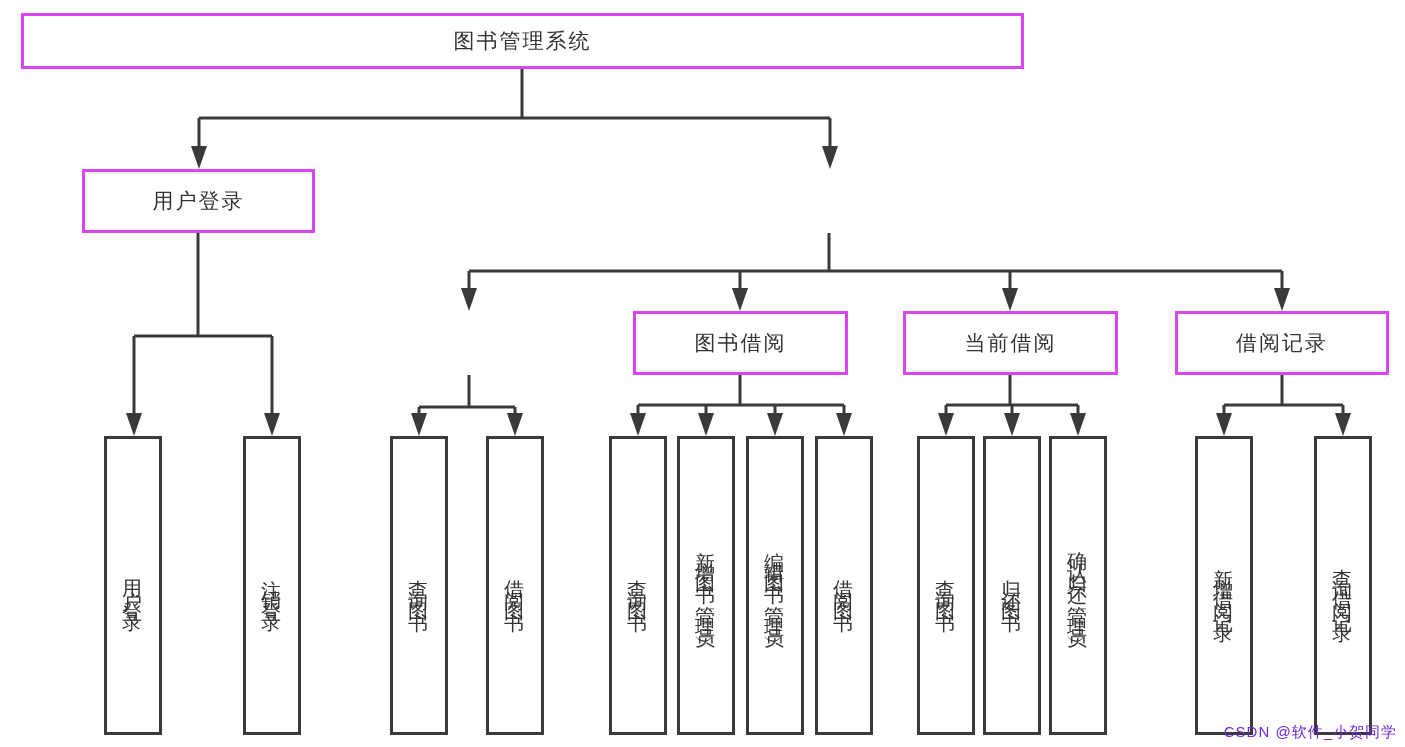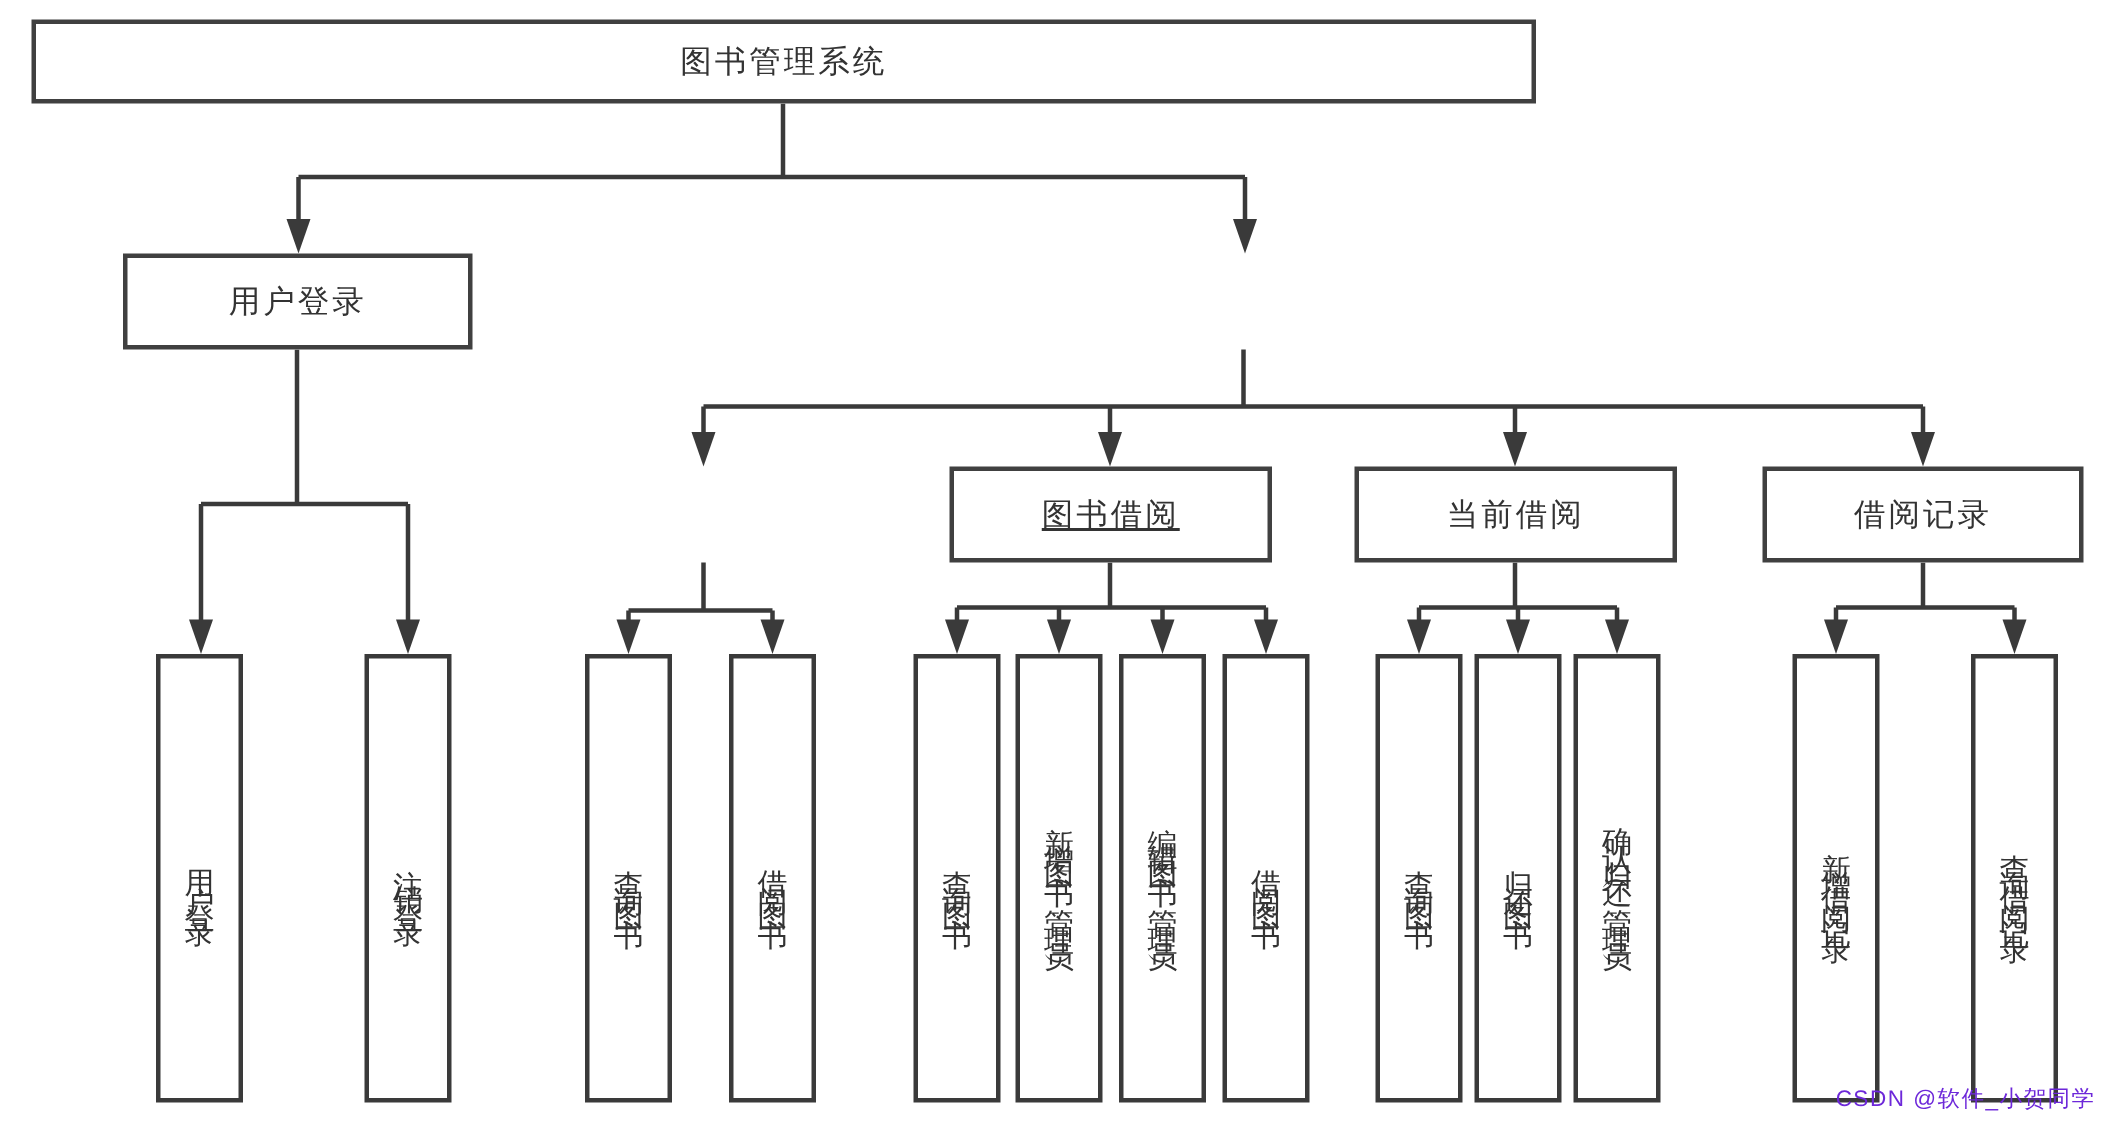--- a/index.html
+++ b/index.html
@@ -12,36 +12,36 @@
     overflow: hidden;
   }
   svg.connectors {
     position: absolute;
     left: 0; top: 0;
     width: 1405px; height: 747px;
   }
   .box {
     position: absolute;
     box-sizing: border-box;
-    border: 3px solid #404040;
+    border: 3px solid #d946ef;
     background: #ffffff;
     display: flex;
     align-items: center;
     justify-content: center;
     color: #333333;
     font-size: 21px;
     letter-spacing: 2px;
     white-space: nowrap;
   }
   .root  { left: 21px;   top: 13px;  width: 1003px; height: 56px; }
   .lv2-a { left: 82px;   top: 169px; width: 233px;  height: 64px; }
   .lv2-b { left: 712px;  top: 169px; width: 235px;  height: 64px; }
   .lv3   { top: 311px; height: 64px; }
   .lv3-a { left: 362px;  width: 214px; }
-  .lv3-b { left: 633px;  width: 215px; text-decoration: underline; }
+  .lv3-b { left: 633px;  width: 215px; }
   .lv3-c { left: 903px;  width: 215px; }
   .lv3-d { left: 1175px; width: 214px; justify-content: center; }
   .leaf {
     position: absolute;
     top: 436px;
     width: 58px;
     height: 299px;
     box-sizing: border-box;
     border: 3px solid #3a3a3a;
     background: #ffffff;

